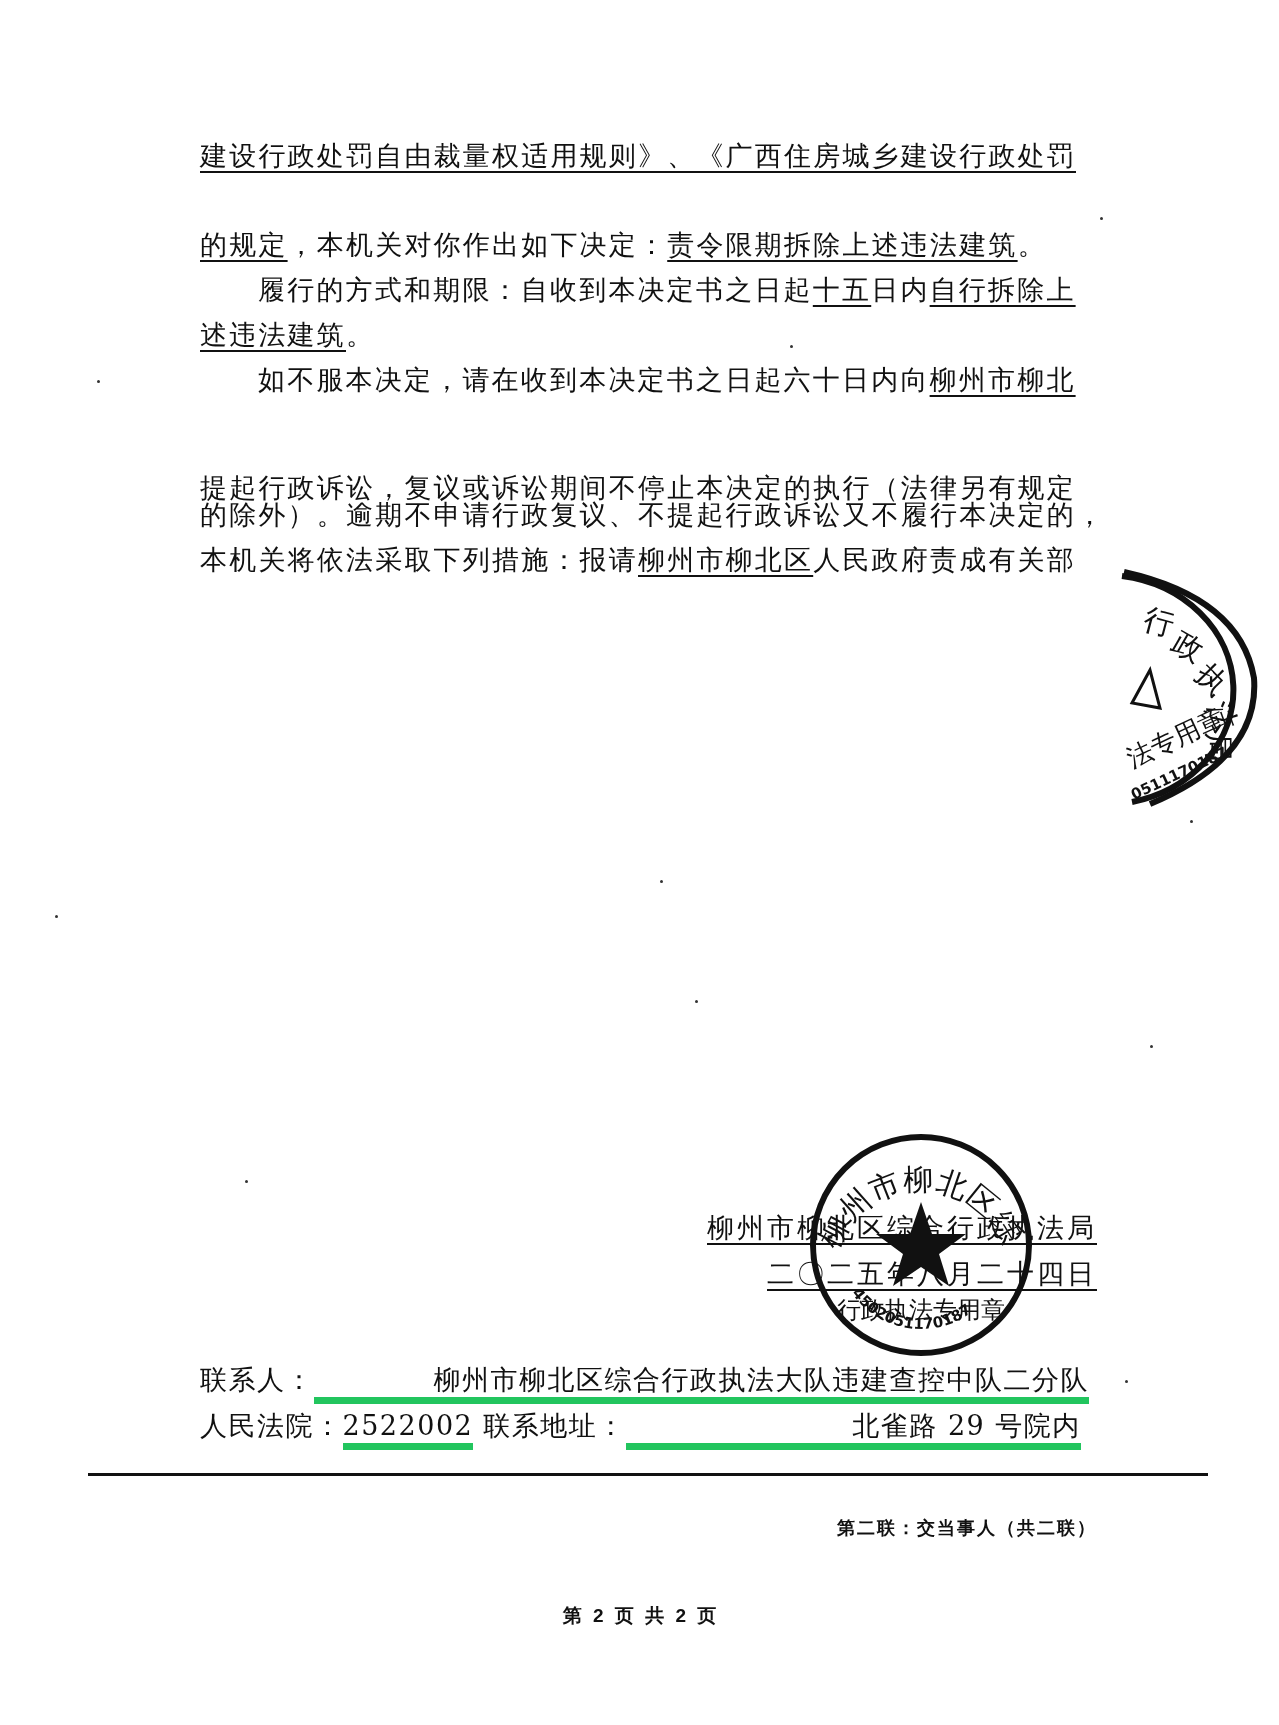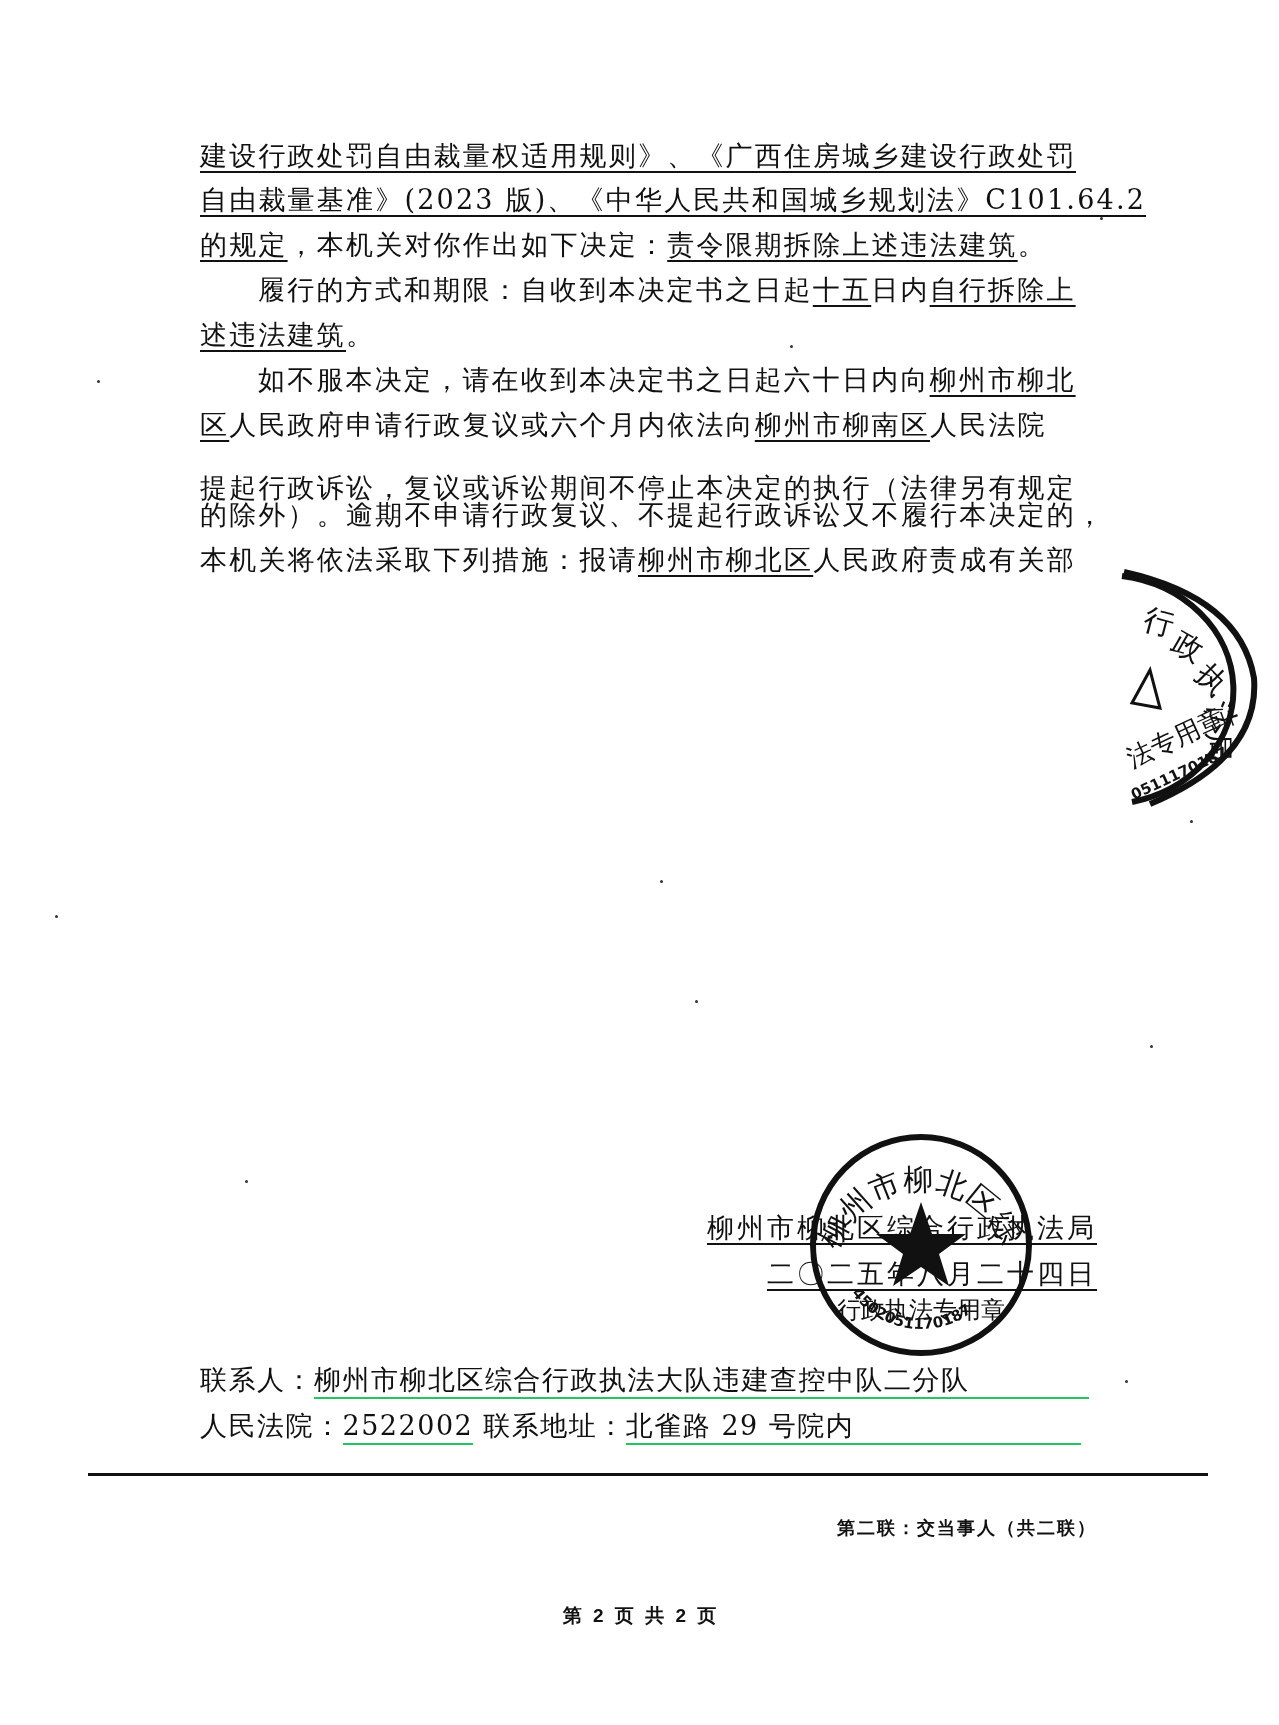--- a/index.html
+++ b/index.html
@@ -10,55 +10,49 @@
   }
   .page { position: absolute; left: 0; top: 0; width: 1279px; height: 1725px; border-radius: 13px; }
   .line {
     position: absolute; left: 200px; width: 900px;
     font-size: 27px; line-height: 40px; white-space: nowrap;
     letter-spacing: 2.2px;
   }
   .line.indent { padding-left: 58px; width: 842px; }
   .u { text-decoration: underline; text-decoration-thickness: 2px; text-underline-offset: 6px; }
   .contact { position: absolute; left: 200px; width: 900px; font-size: 27px; line-height: 40px; white-space: nowrap; letter-spacing: 1.5px; }
-  .contact .fill { display: inline-block; border-bottom: 2px solid #22c55e; line-height: 34px; }
+  .contact .fill { display: inline-block; border-bottom: 7px solid #22c55e; line-height: 34px; text-align: right; }
   .sig { position: absolute; right: 182px; font-size: 27px; line-height: 40px; white-space: nowrap; letter-spacing: 3px; text-align: right; }
   .rule { position: absolute; left: 88px; width: 1120px; height: 3px; background: #111; top: 1473px; }
   .copy-note { position: absolute; right: 182px; top: 1516px; font-size: 18px; font-weight: bold; letter-spacing: 2px; font-family: "DejaVu Sans", sans-serif; }
   .pagenum { position: absolute; left: 0; width: 1279px; text-align: center; top: 1603px; font-size: 19px; font-weight: bold; font-family: Liberation Sans, sans-serif; word-spacing: 6px; }
   .seal { position: absolute; pointer-events: none; }
   .dot { position: absolute; width: 3px; height: 3px; background: #333; border-radius: 50%; }
 </style>
 </head>
 <body>
 
 <div class="page">
 
   <div class="line" style="top:136px;">
     <span class="u">建设行政处罚自由裁量权适用规则》、《广西住房城乡建设行政处罚</span>
   </div>
-  <div class="line" style="top:180px;">
-    <span class="u">自由裁量基准》(2023 版)、《中华人民共和国城乡规划法》C101.64.2</span>
-  </div>
   <div class="line" style="top:225px;">
     <span class="u">的规定</span><span>，本机关对你作出如下决定：</span><span class="u">责令限期拆除上述违法建筑</span><span>。</span>
   </div>
 
   <div class="line indent" style="top:270px;">
     <span>履行的方式和期限：自收到本决定书之日起</span><span class="u">十五</span><span>日内</span><span class="u">自行拆除上</span>
   </div>
   <div class="line" style="top:315px;">
     <span class="u">述违法建筑</span><span>。</span>
   </div>
 
   <div class="line indent" style="top:360px;">
     <span>如不服本决定，请在收到本决定书之日起六十日内向</span><span class="u">柳州市柳北</span>
-  </div>
-  <div class="line" style="top:405px;">
-    <span class="u">区</span><span>人民政府申请行政复议或六个月内依法向</span><span class="u">柳州市柳南区</span><span>人民法院</span>
   </div>
   <div class="line" style="top:468px;">
     <span>提起行政诉讼，复议或诉讼期间不停止本决定的执行（法律另有规定</span>
   </div>
   <div class="line" style="top:495px;">
     <span>的除外）。逾期不申请行政复议、不提起行政诉讼又不履行本决定的，</span>
   </div>
   <div class="line" style="top:540px;">
     <span>本机关将依法采取下列措施：报请</span><span class="u">柳州市柳北区</span><span>人民政府责成有关部</span>
   </div>

